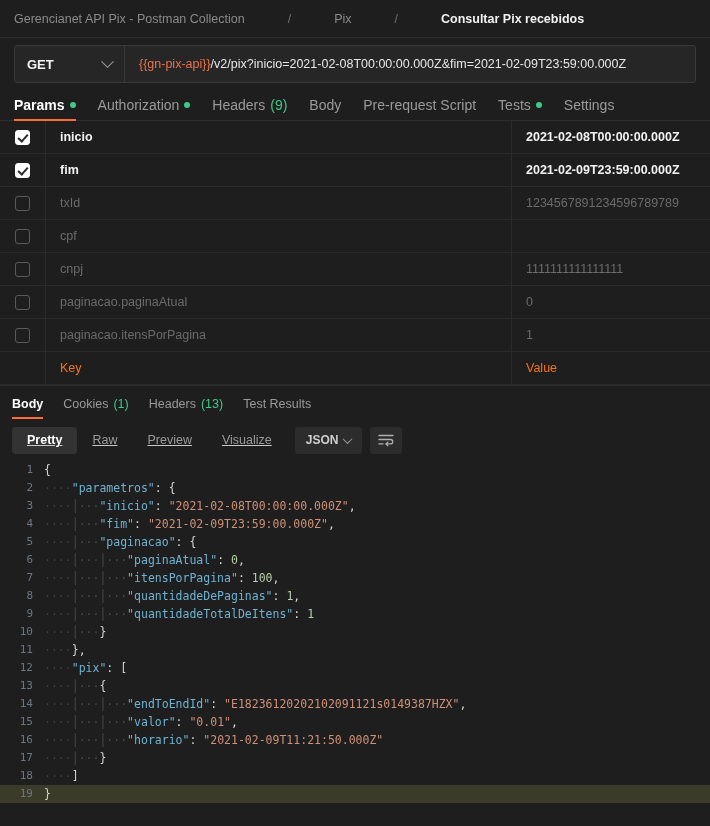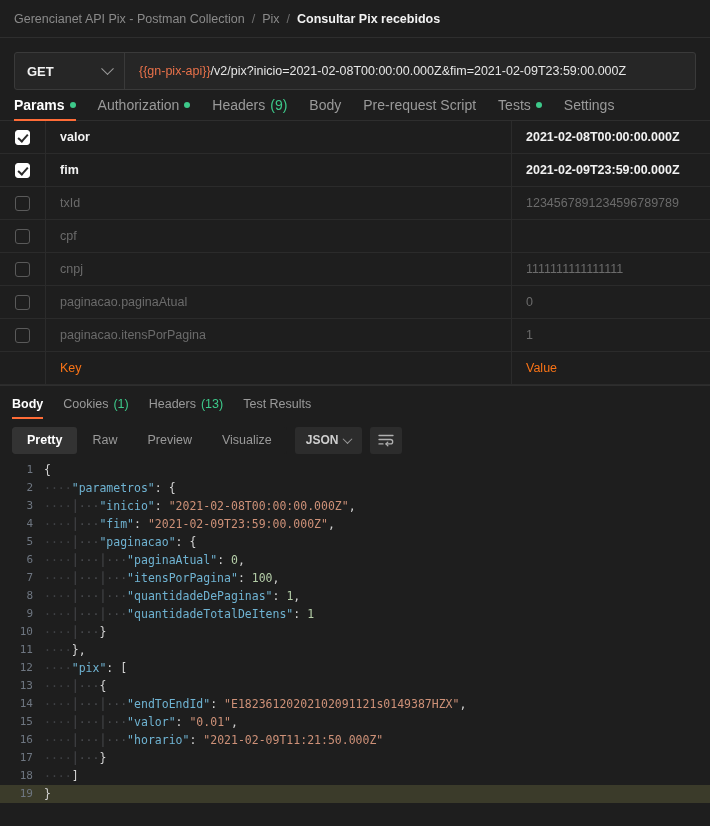--- a/index.html
+++ b/index.html
@@ -12,29 +12,30 @@
   }
 
   
   .breadcrumb-bar {
     height: 38px;
     display: flex; align-items: center;
     padding: 10px 14px;
     background: #1e1e1e;
     border-bottom: 1px solid #2e2e2e;
     font-size: 12.5px;
+    gap: 36px;
   }
   .crumb { color: #8a8a8a; }
   .crumb.current { color: #f2f2f2; font-weight: bold; }
   .crumb-sep { color: #6e6e6e; margin: 0 7px; }
 
   
   .url-row {
     height: 52px;
-    display: flex; align-items: flex-end;
+    display: flex; align-items: center;
     padding: 0 14px;
   }
   .url-box {
     flex: 1; height: 38px;
     display: flex; align-items: stretch;
     border: 1px solid #3a3a3a;
     border-radius: 3px;
     background: #262626;
   }
   .method-select {
@@ -162,20 +163,21 @@
     display: flex; align-items: center;
     padding: 0 12px;
     gap: 8px;
   }
   .seg-group {
     display: flex; align-items: stretch;
     height: 27px;
     border-radius: 3px;
     overflow: hidden;
     background: #1e1e1e;
+    text-decoration: underline;
   }
   .seg {
     display: flex; align-items: center;
     padding: 0 15px;
     font-size: 12.5px;
     color: #9a9a9a;
   }
   .seg.active {
     background: #333333;
     color: #ffffff;
@@ -290,21 +292,21 @@
     <span>Settings</span>
   </div>
 </div>
 
 <div class="params-table">
 
   <div class="prow">
     <div class="cb-cell">
       <div class="cb checked"></div>
     </div>
-    <div class="key-cell enabled">valor</div>
+    <div class="key-cell enabled">inicio</div>
     <div class="val-cell enabled">2021-02-08T00:00:00.000Z</div>
   </div>
 
   <div class="prow">
     <div class="cb-cell">
       <div class="cb checked"></div>
     </div>
     <div class="key-cell enabled">fim</div>
     <div class="val-cell enabled">2021-02-09T23:59:00.000Z</div>
   </div>

